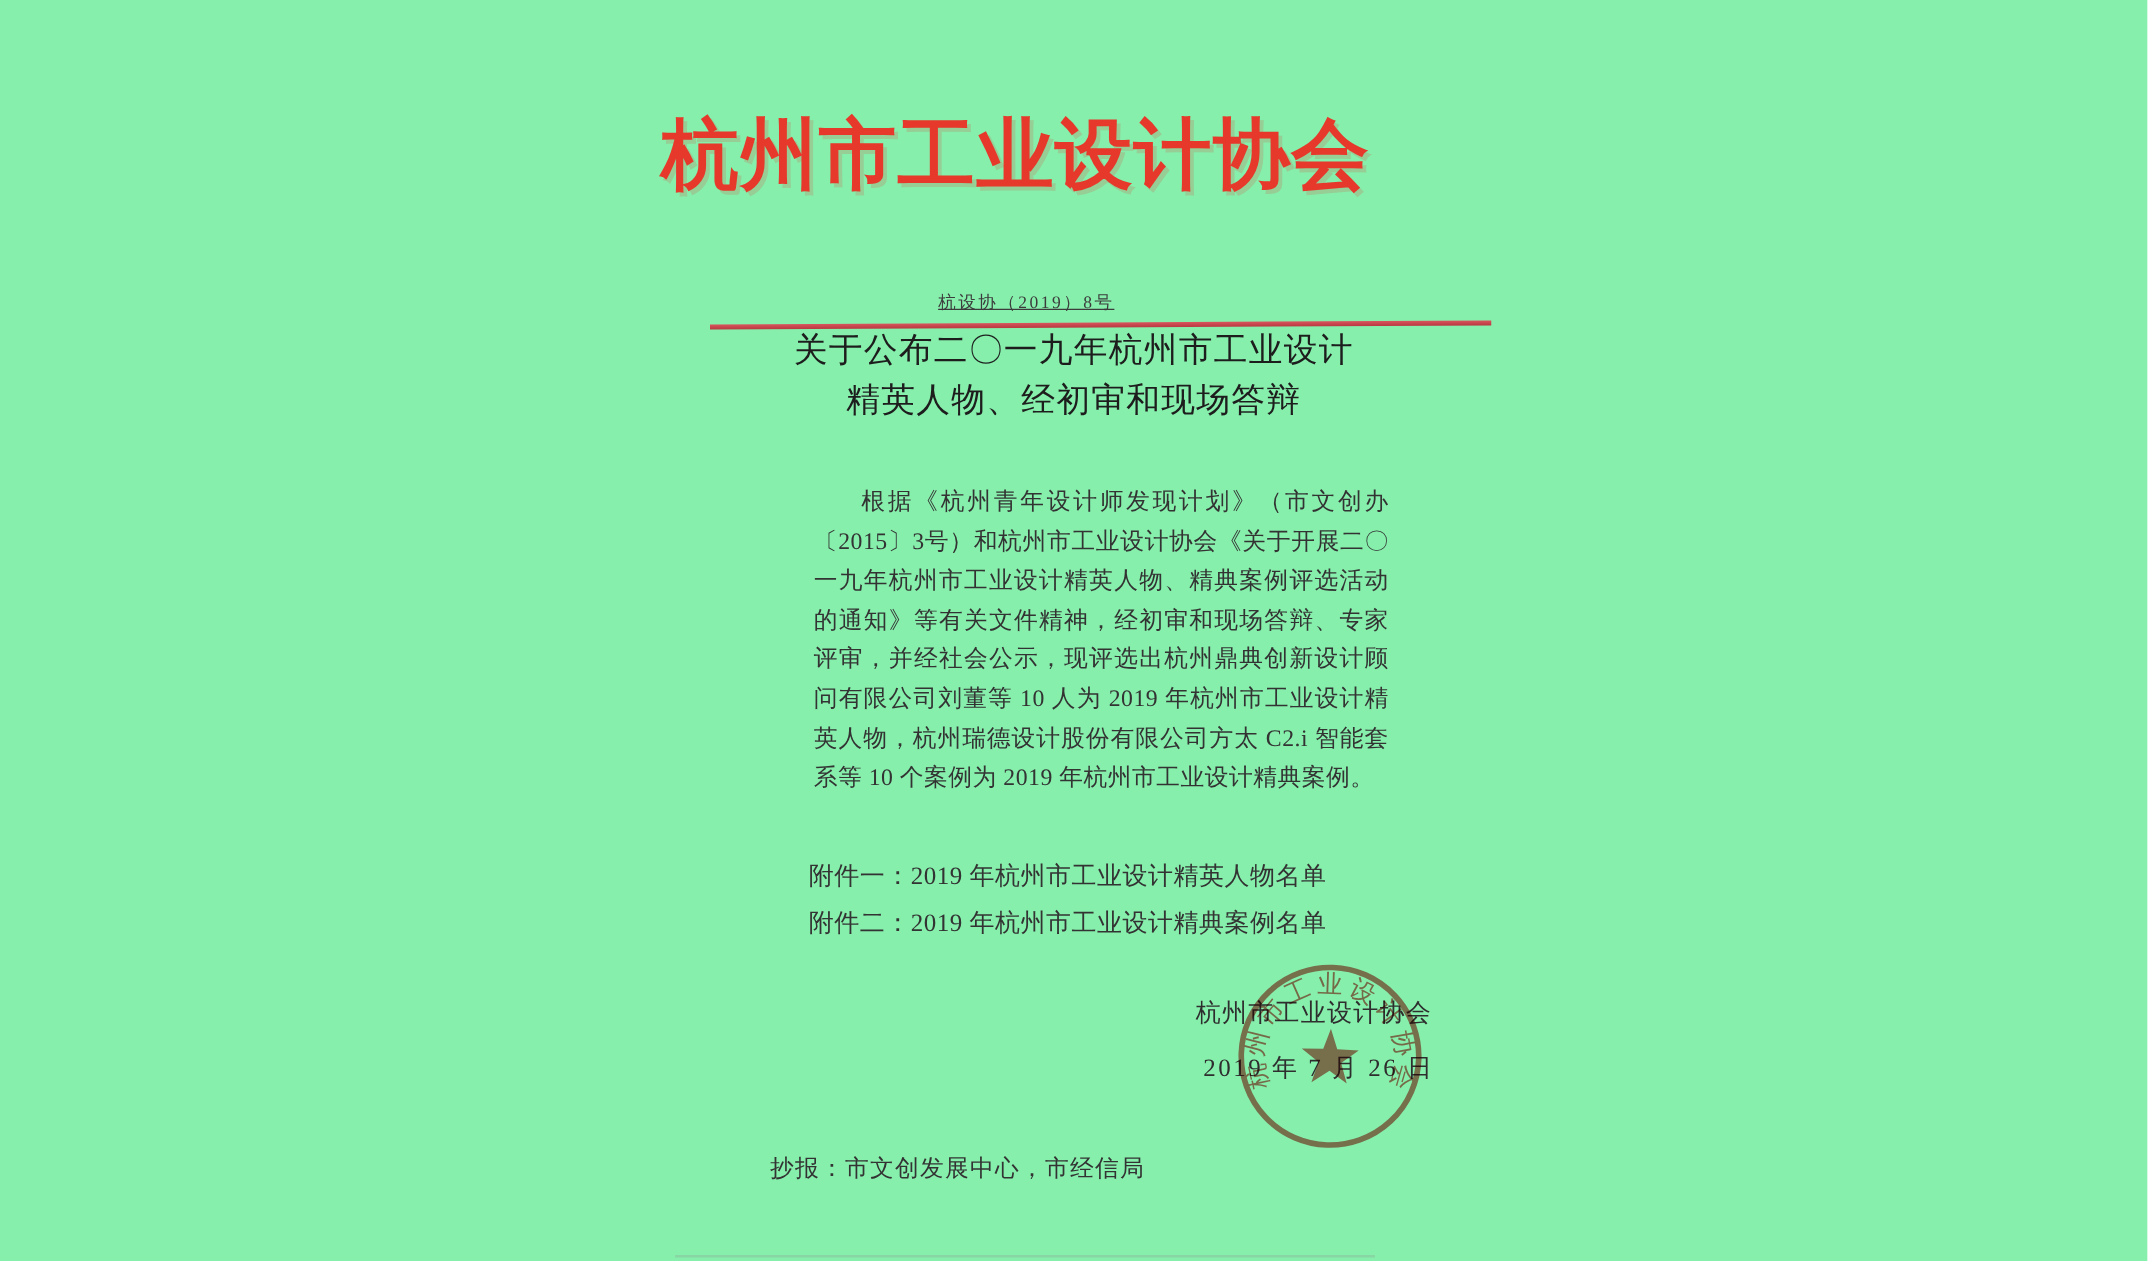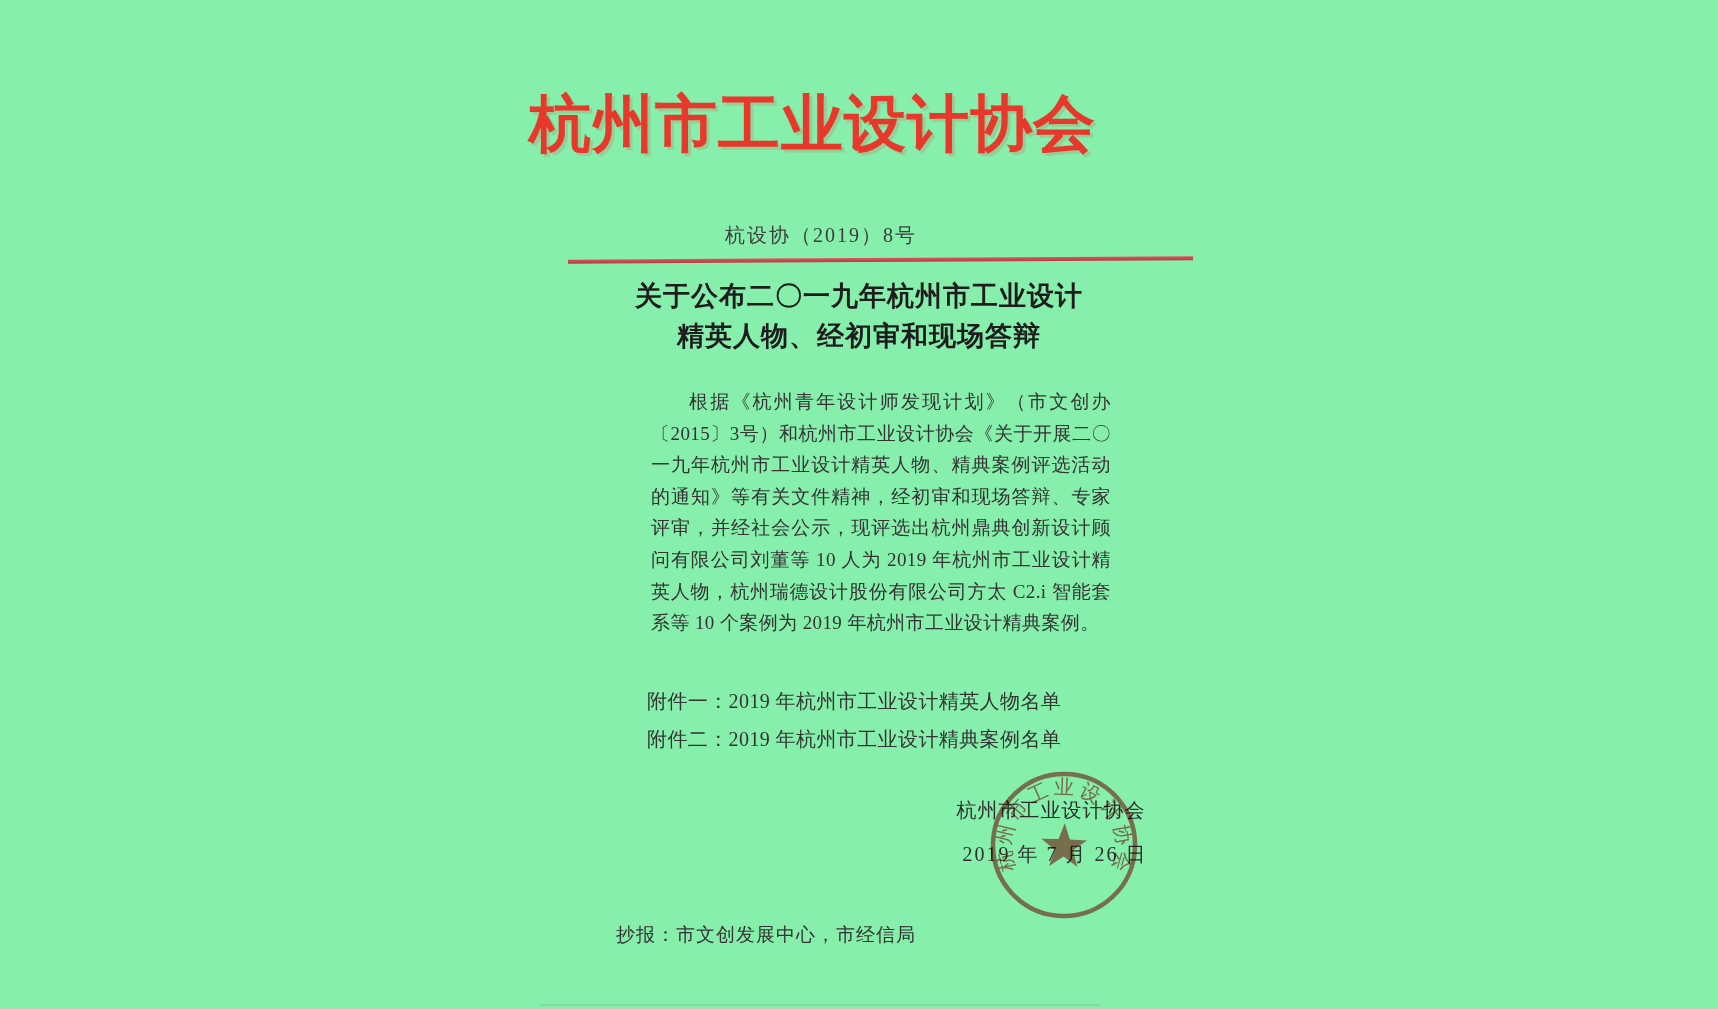--- a/index.html
+++ b/index.html
@@ -25,44 +25,45 @@
     font-size: 62px;
     font-weight: bold;
     color: #e6392b;
     letter-spacing: 1px;
     white-space: nowrap;
     text-shadow: 3px 3px 0 rgba(230, 57, 43, 0.18);
   }
   .doc-number {
     position: absolute;
     left: 521px;
-    top: 222px;
+    top: 233px;
     width: 600px;
     text-align: center;
-    font-size: 20px;
+    font-size: 14px;
     color: #3c3c3c;
     letter-spacing: 2px;
+    text-decoration: underline;
   }
   .red-line {
     position: absolute;
     left: 568px;
     top: 258px;
     width: 625px;
     height: 4px;
     background: linear-gradient(to bottom, #d8555c, #b93940);
     transform: rotate(-0.3deg);
   }
   .doc-title {
     position: absolute;
     left: 607px;
-    top: 276px;
+    top: 260px;
     width: 504px;
     text-align: center;
     font-size: 27px;
-    font-weight: bold;
+    font-weight: normal;
     color: #1d1d1d;
     line-height: 40px;
     letter-spacing: 1px;
   }
   .body-text {
     position: absolute;
     left: 607px;
     top: 386px;
     width: 460px;
     font-size: 19px;

